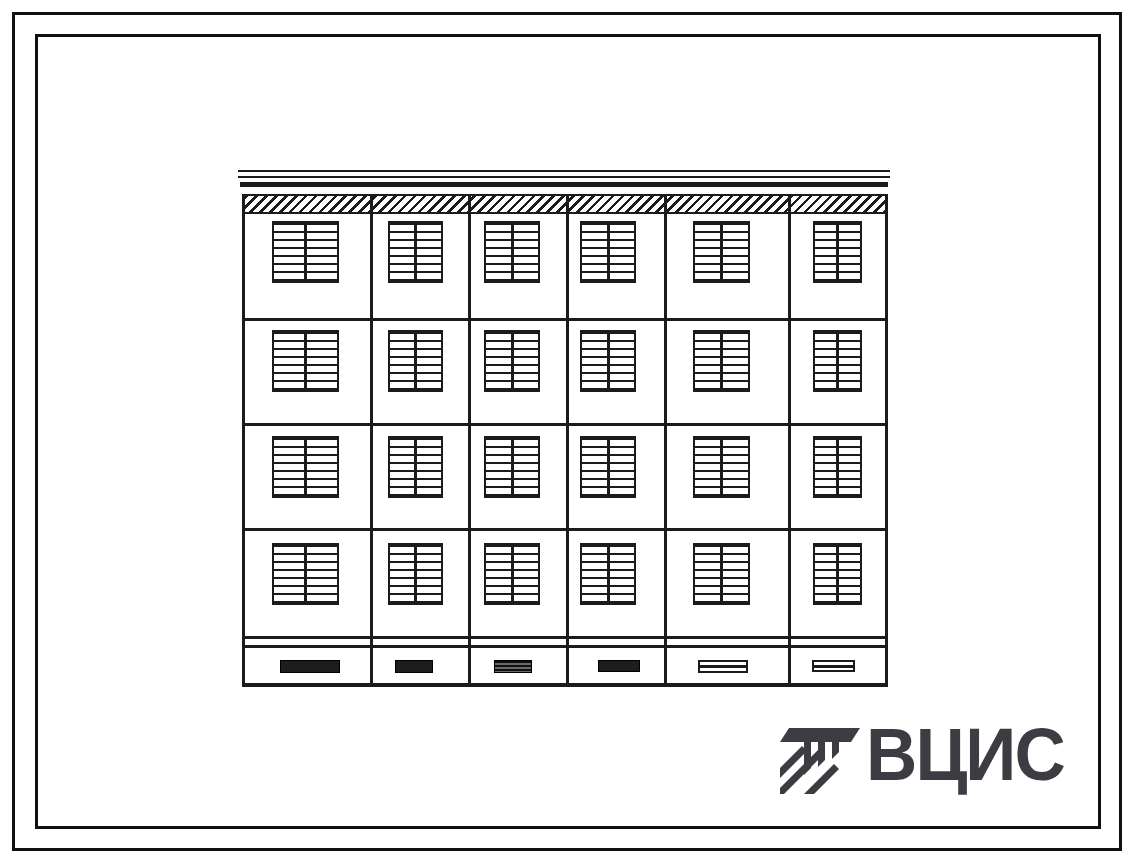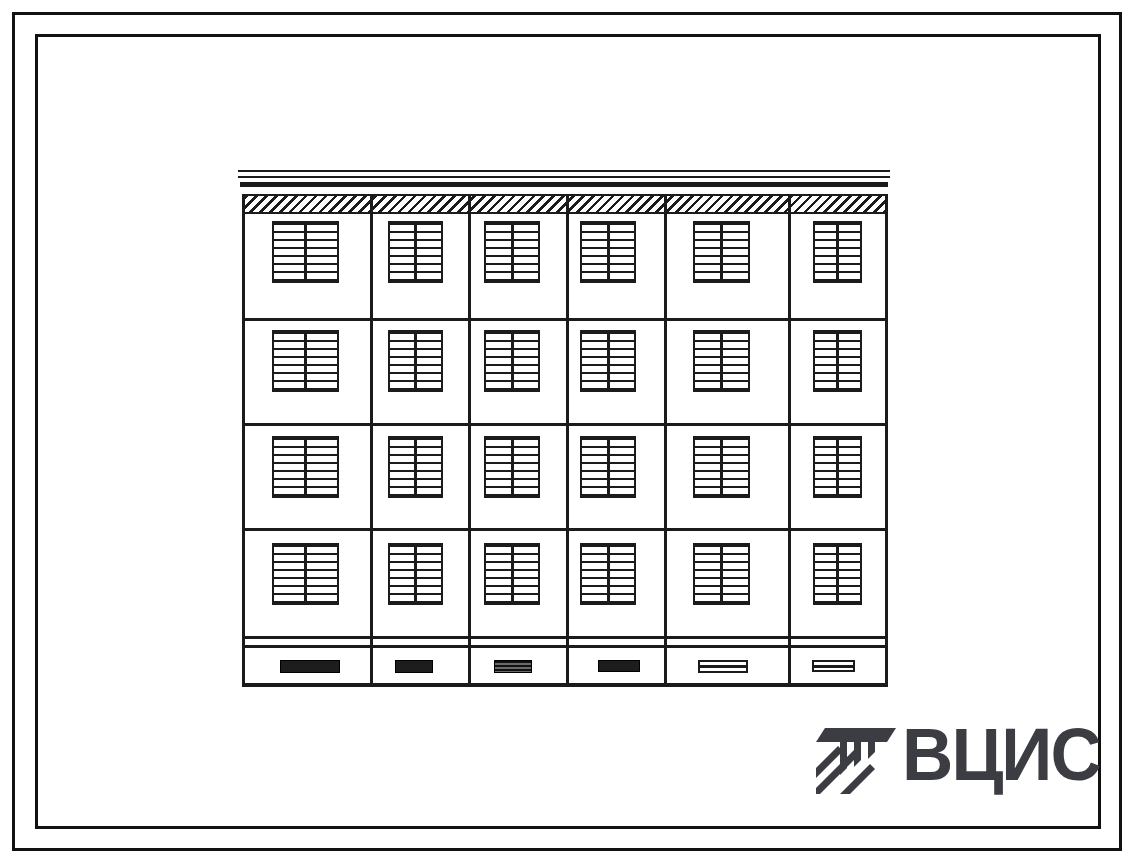--- a/index.html
+++ b/index.html
@@ -17,21 +17,21 @@
   .seam{background:#1b1b1b;width:2.5px;}
   .win{border:2.5px solid #1b1b1b;box-sizing:border-box;background:
        linear-gradient(#1b1b1b,#1b1b1b) center top/3px 100% no-repeat,
        repeating-linear-gradient(to bottom,#1b1b1b 0 2px,rgba(0,0,0,0) 2px 8px);}
   .bw-dark{background:#1d1d1d;border:1px solid #000;box-sizing:border-box;}
   .bw-dark-striped{border:1px solid #000;box-sizing:border-box;
        background:repeating-linear-gradient(to bottom,#101010 0 2px,#6a6a6a 2px 4px);}
   .bw-light-striped{border:2px solid #1b1b1b;box-sizing:border-box;background:
        linear-gradient(#1b1b1b,#1b1b1b) center center/100% 3px no-repeat,#fff;}
   
-  #logo{left:816px;top:718px;width:260px;height:86px;}
+  #logo{left:780px;top:718px;width:260px;height:86px;}
   #logo-icon{left:0;top:8px;width:80px;height:68px;}
   #logo-text{left:86px;top:-6px;font-weight:bold;font-size:74px;line-height:86px;
        letter-spacing:-2px;color:#3c3c43;transform:scaleX(0.96);transform-origin:left;}
 </style>
 </head>
 <body>
 
 <div class="abs" id="outer-frame"></div>
 <div class="abs" id="inner-frame"></div>
 

